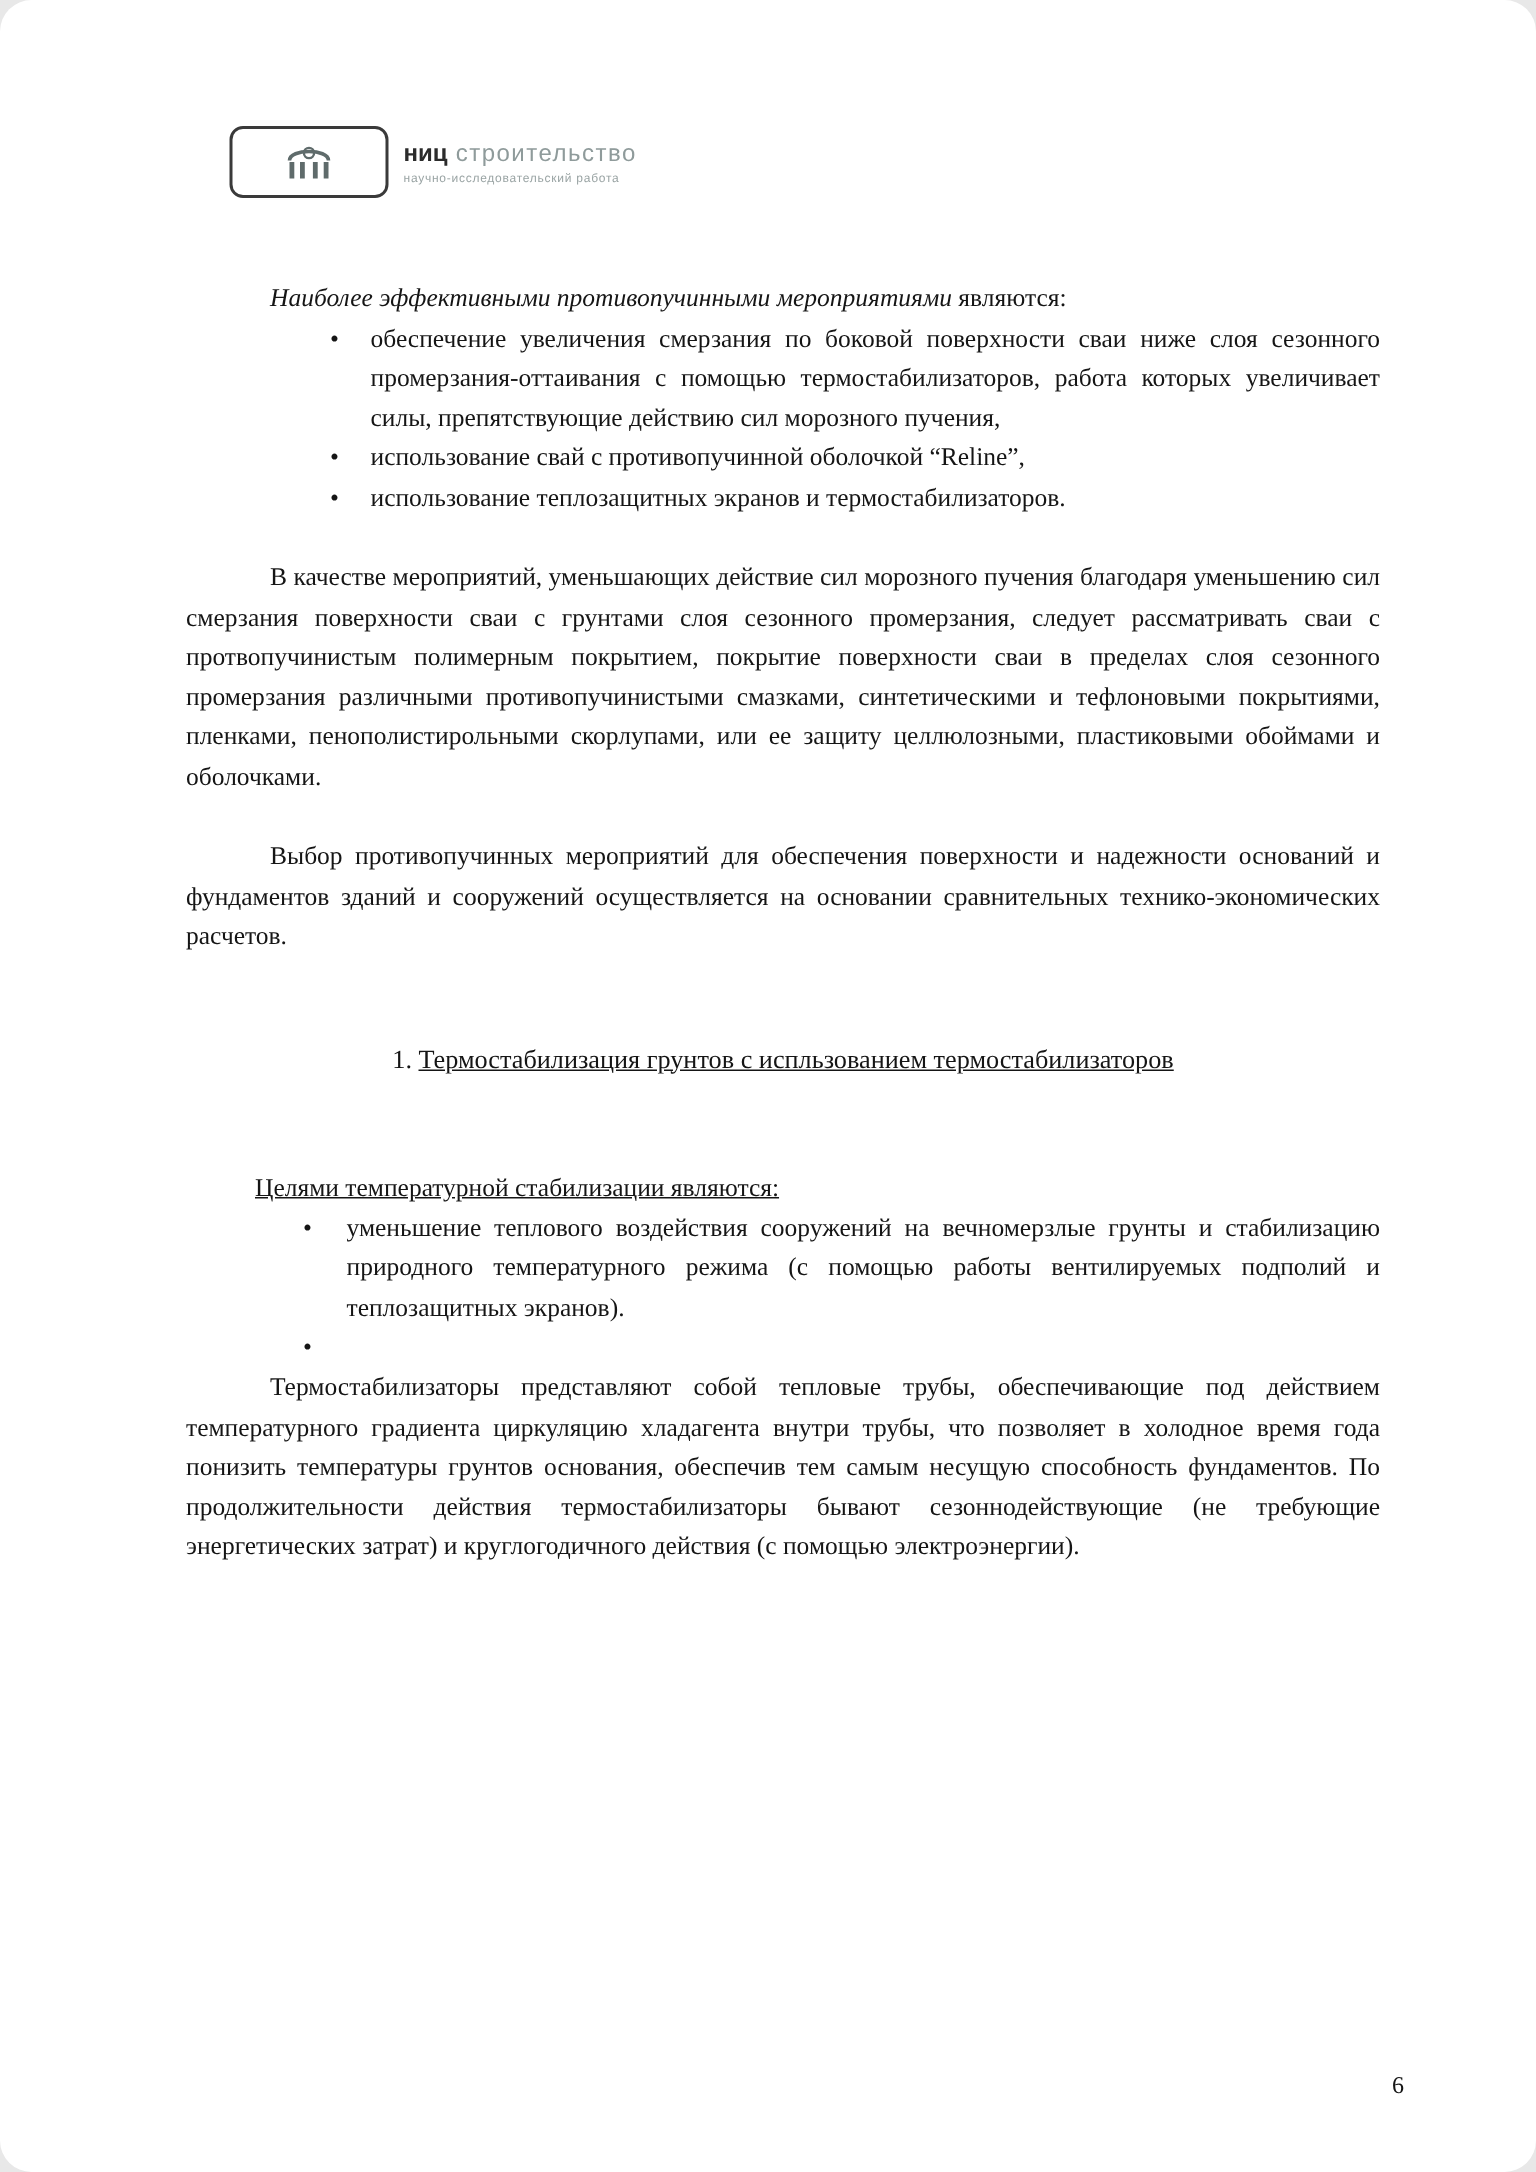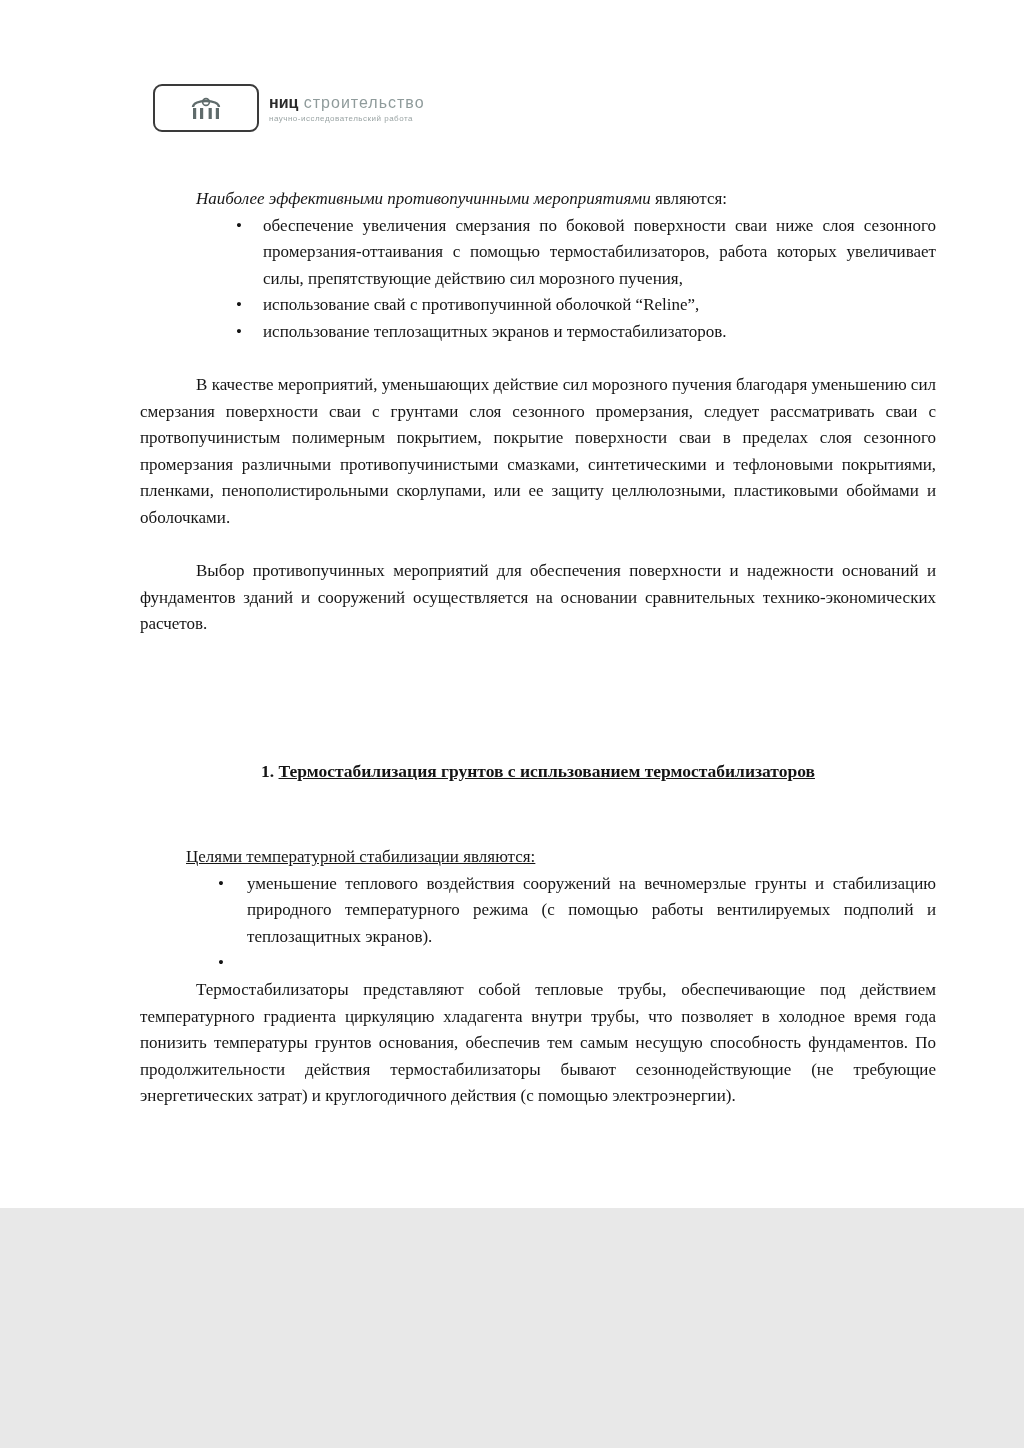--- a/index.html
+++ b/index.html
@@ -1,25 +1,26 @@
 <!DOCTYPE html>
 <html><head>
 <meta charset="utf-8">
 <style>
   * { box-sizing: border-box; }
   html, body { margin: 0; padding: 0; background: #e8e8e8; }
   .page {
     position: relative;
     width: 1024px;
-    height: 1208px;
+    height: 1448px;
     margin: 0 auto;
     background: #ffffff;
     font-family: "Liberation Serif", serif;
     color: #151515;
     overflow: hidden;
+    border-radius: 21px;
   }
 
   
   .logo {
     position: absolute;
     top: 84px;
     left: 153px;
     display: flex;
     align-items: center;
     gap: 10px;
@@ -41,43 +42,43 @@
     font-family: "Liberation Sans", sans-serif;
     font-size: 8px;
     color: #9aa4a4;
     letter-spacing: 0.5px;
     margin-top: 2px;
   }
 
   
   .content {
     position: absolute;
-    left: 140px;
+    left: 124px;
     top: 186px;
     width: 796px;
     font-size: 17px;
     line-height: 26.5px;
     text-align: justify;
   }
   p { margin: 0; }
   .para { margin-top: 27px; text-indent: 56px; }
   .intro-line { text-indent: 56px; }
   .lead-italic { font-style: italic; }
 
   ul.blist { margin: 0; padding: 0; list-style: none; }
   .blist li { position: relative; text-align: justify; }
   .blist1 li { padding-left: 123px; }
   .blist1 li .marker { position: absolute; left: 96px; }
   .blist2 li { padding-left: 107px; }
   .blist2 li .marker { position: absolute; left: 78px; }
 
   .section-heading {
-    margin-top: 120px;
+    margin-top: 55px;
     text-align: center;
-    font-weight: 700;
+    font-weight: 400;
     font-size: 17.5px;
   }
   .section-heading .underline { text-decoration: underline; }
   .goals-intro { margin-top: 60px; text-indent: 46px; text-decoration: underline; }
 
   .page-number {
     position: absolute;
     right: 88px;
     top: 1382px;
     font-size: 16px;

